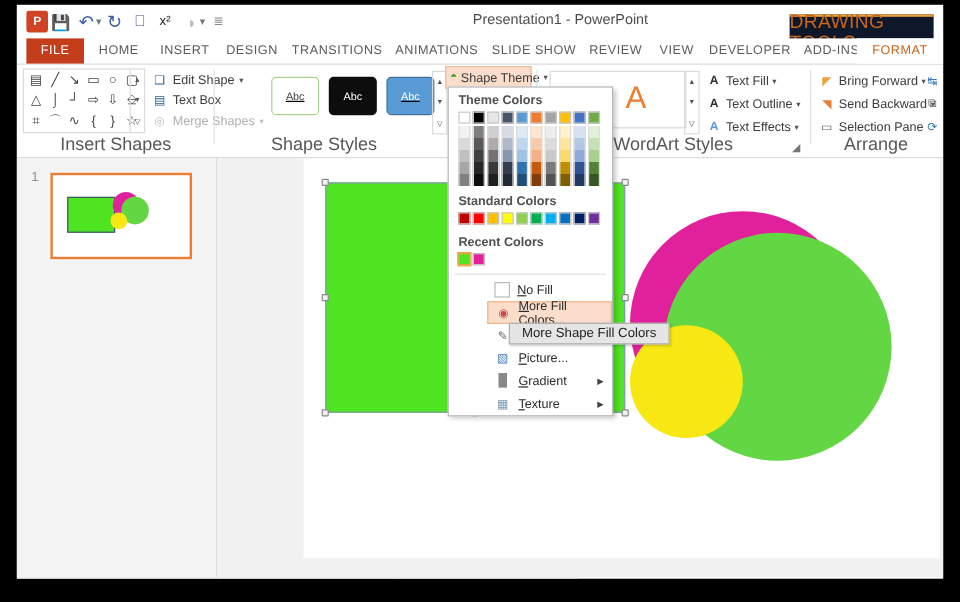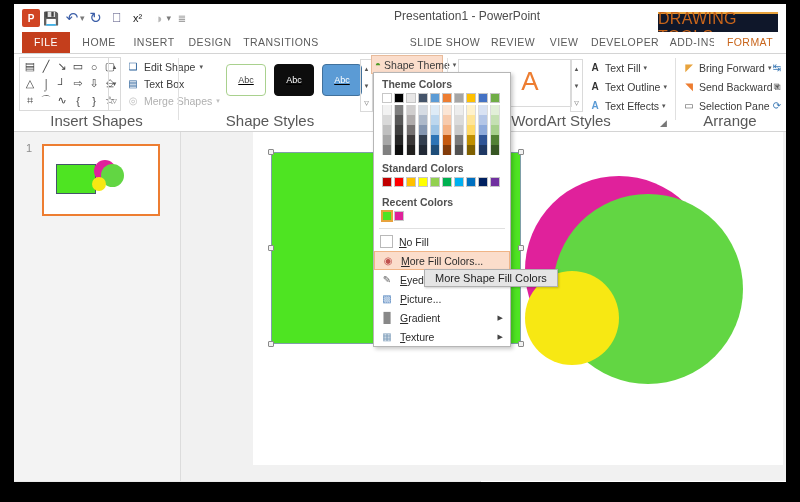--- a/index.html
+++ b/index.html
@@ -71,21 +71,21 @@
   
   .dropdown{position:absolute;left:359px;top:68px;width:136px;background:#fff;border:1px solid #b6b6b6;box-shadow:2px 2px 4px rgba(0,0,0,.22);z-index:50;font-size:10.5px;color:#2b2b2b;}
   .dd-head{padding:5px 0 3px 8px;font-size:10.5px;color:#505050;font-weight:bold;}
   .sw-grid{padding:0 0 2px 8px;}
   .sw-row{display:flex;gap:2px;margin-bottom:2px;}
   .sw{width:10px;height:10px;border:1px solid #c7c7c7;box-sizing:border-box;}
   .sw-row.variants{margin-bottom:0;}
   .sw-var{width:10px;height:10px;border-left:1px solid #dcdcdc;border-right:1px solid #dcdcdc;box-sizing:border-box;}
   .var-col{display:flex;flex-direction:column;}
   .dd-sep{height:1px;background:#e0e0e0;margin:3px 5px;}
-  .dd-item{display:flex;align-items:center;height:19px;padding-left:6px;gap:6px;cursor:default;position:relative;}
+  .dd-item{display:flex;align-items:center;height:19px;padding-left:6px;gap:6px;cursor:default;position:relative;margin-left:32px;}
   .dd-item.hi{background:#fbddcb;border:1px solid #f0b486;box-sizing:border-box;height:19px;}
   .dd-ico{width:14px;height:14px;display:flex;align-items:center;justify-content:center;font-size:10px;}
   .dd-arrow{position:absolute;right:7px;font-size:7px;color:#444;}
   .ul{text-decoration:underline;}
   .tooltip{position:absolute;left:410px;top:265px;background:#e5e5e5;border:1px solid #b0b0b0;padding:2px 10px;font-size:11px;color:#222;box-shadow:1px 1px 2px rgba(0,0,0,.2);z-index:60;white-space:nowrap;}
 
   
   .statusbar{position:relative;height:22px;background:#fff;}
   .sb-cell{position:absolute;top:0;height:21px;background:#eaeaea;border-right:1px solid #dcdcdc;}
 </style>
@@ -110,20 +110,21 @@
     <div class="dt-wrap">Presentation1  -  PowerPoint</div>
     <div class="drawingtools">DRAWING TOOLS</div>
   </div>
 
   <div class="tabbar">
     <div class="tab file">FILE</div>
     <div class="tab" style="left:60px;width:50px;">HOME</div>
     <div class="tab" style="left:113px;width:54px;">INSERT</div>
     <div class="tab" style="left:168px;width:56px;">DESIGN</div>
     <div class="tab" style="left:226px;width:82px;">TRANSITIONS</div>
+    <div class="tab" style="left:310px;width:80px;">ANIMATIONS</div>
     <div class="tab" style="left:392px;width:78px;">SLIDE SHOW</div>
     <div class="tab" style="left:472px;width:54px;">REVIEW</div>
     <div class="tab" style="left:528px;width:44px;">VIEW</div>
     <div class="tab" style="left:574px;width:74px;">DEVELOPER</div>
     <div class="tab" style="left:650px;width:58px;">ADD-INS</div>
     <div class="tab" style="left:706px;width:34px;">PDF</div>
     <div class="tab format" style="left:700px;width:72px;">FORMAT</div>
     <div class="underline" style="left:700px;width:72px;"></div>
   </div>
 

